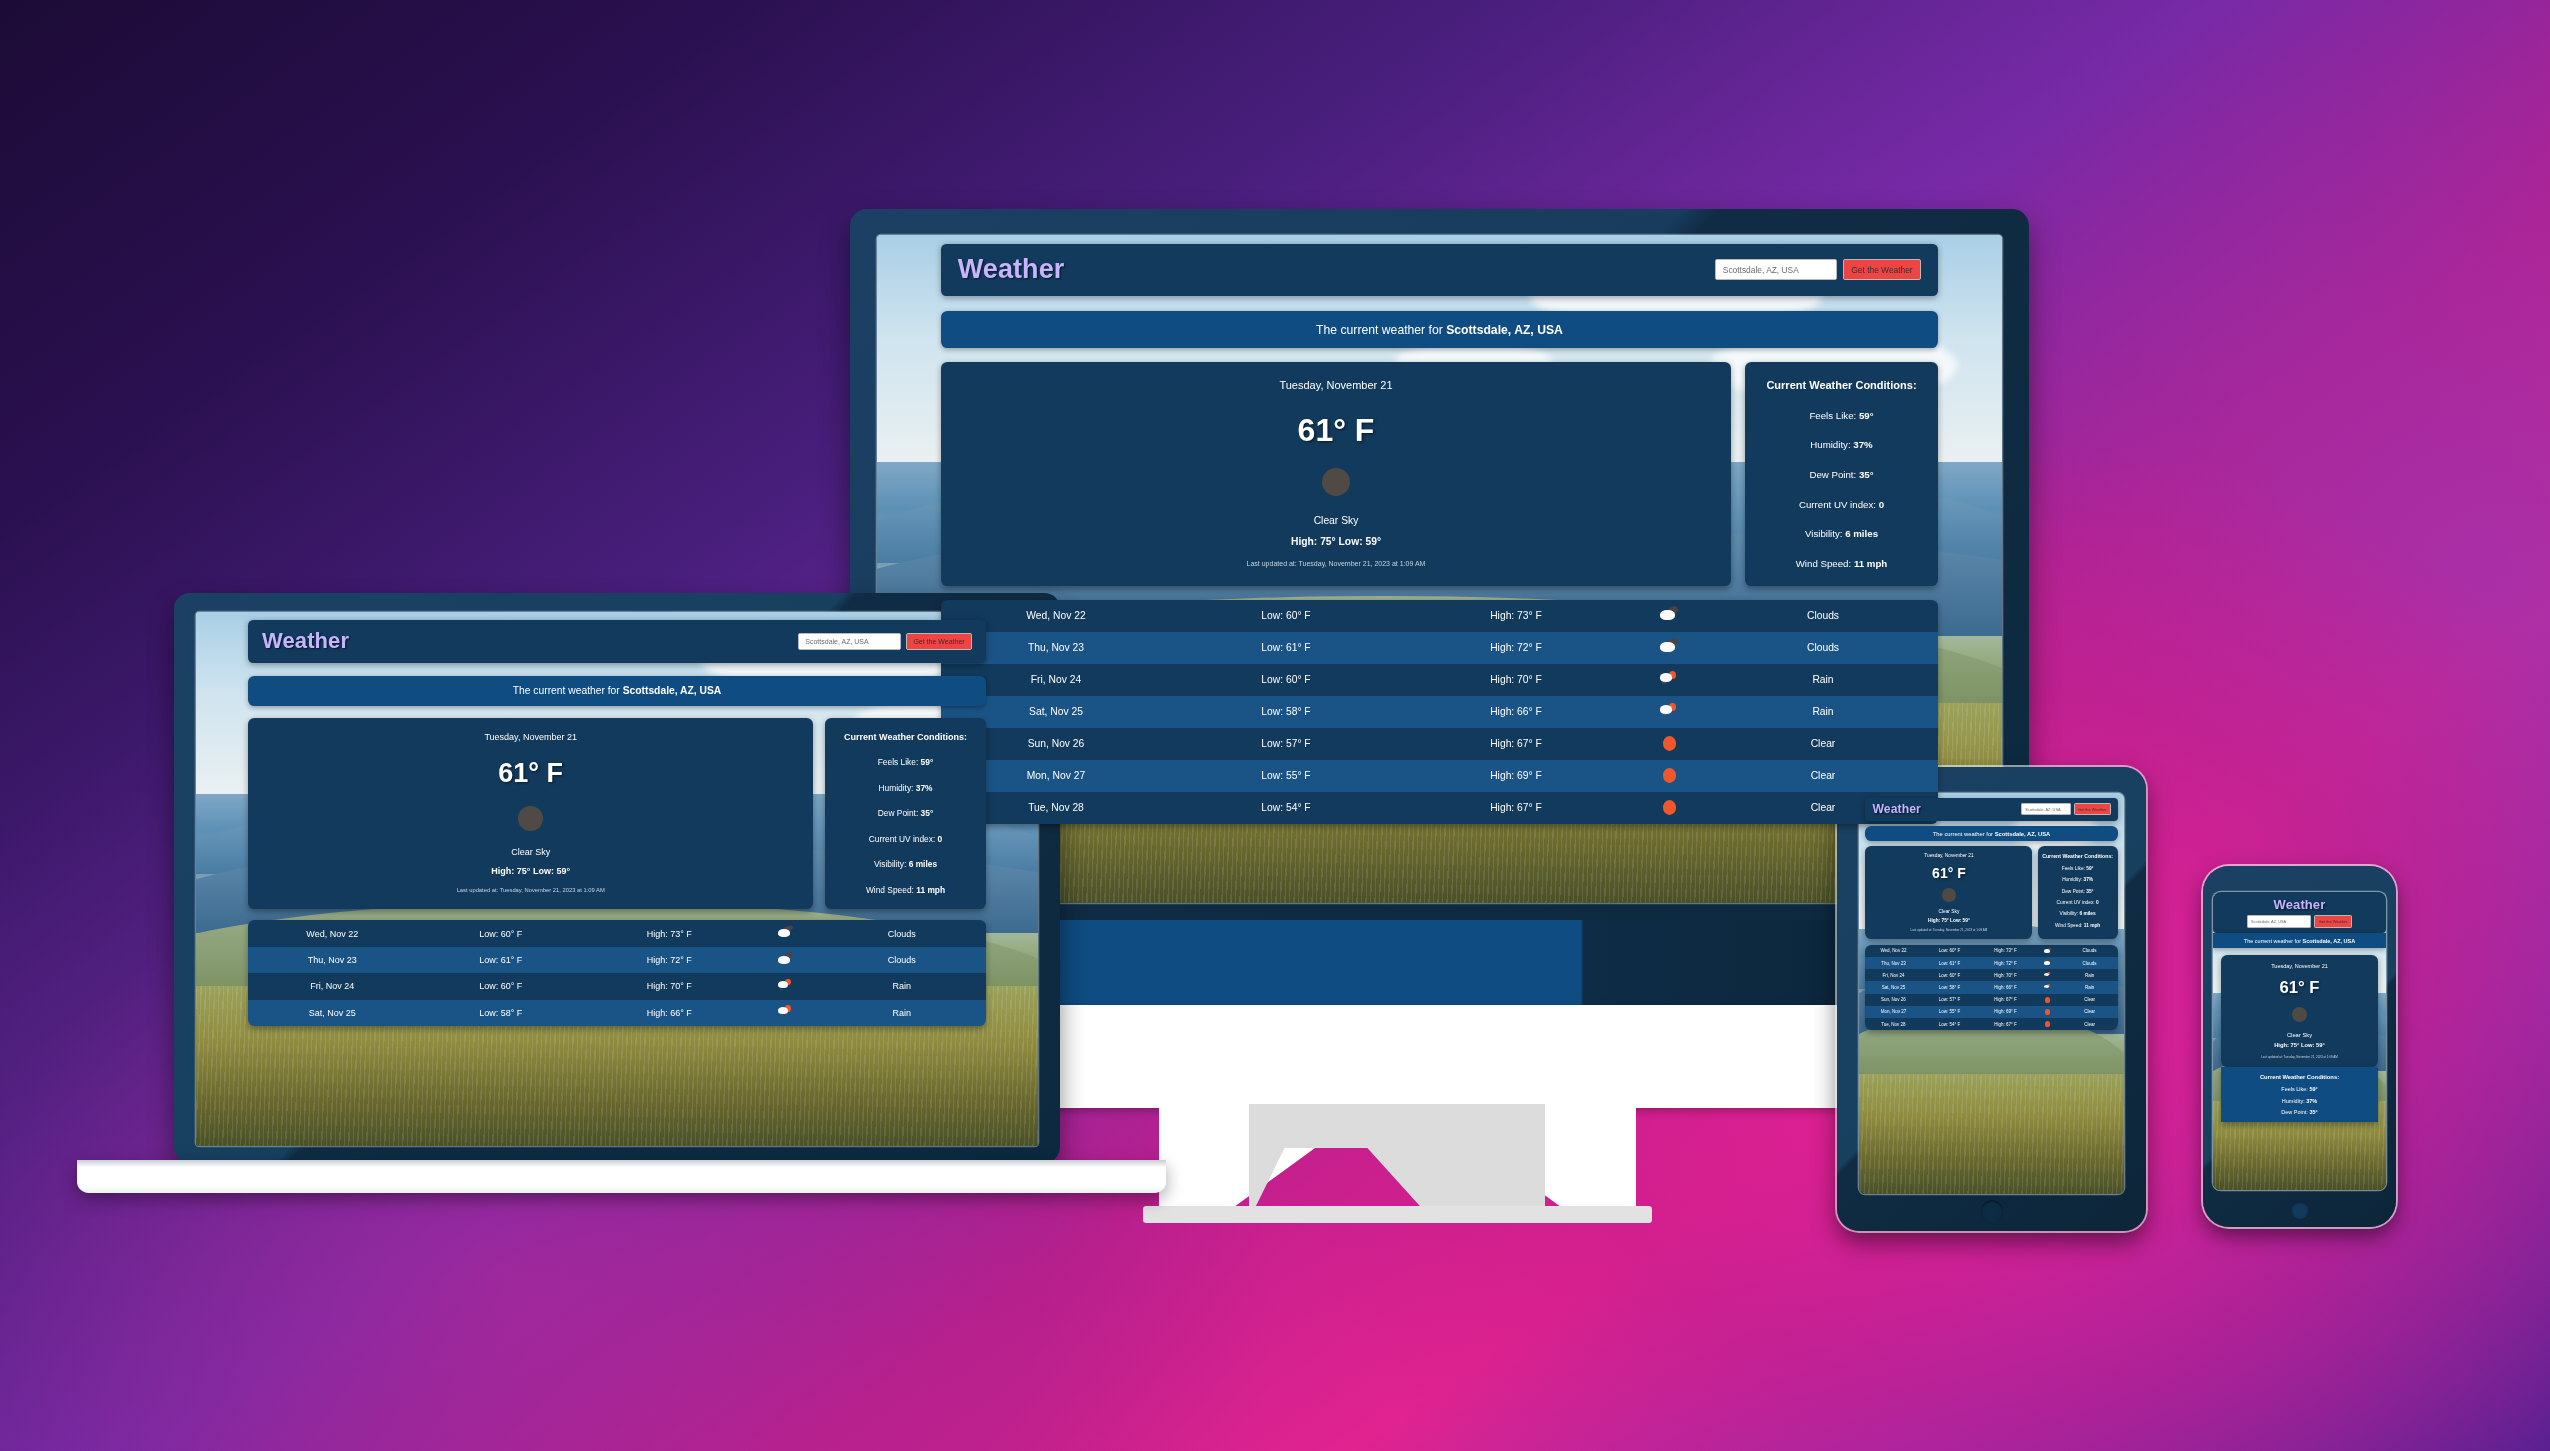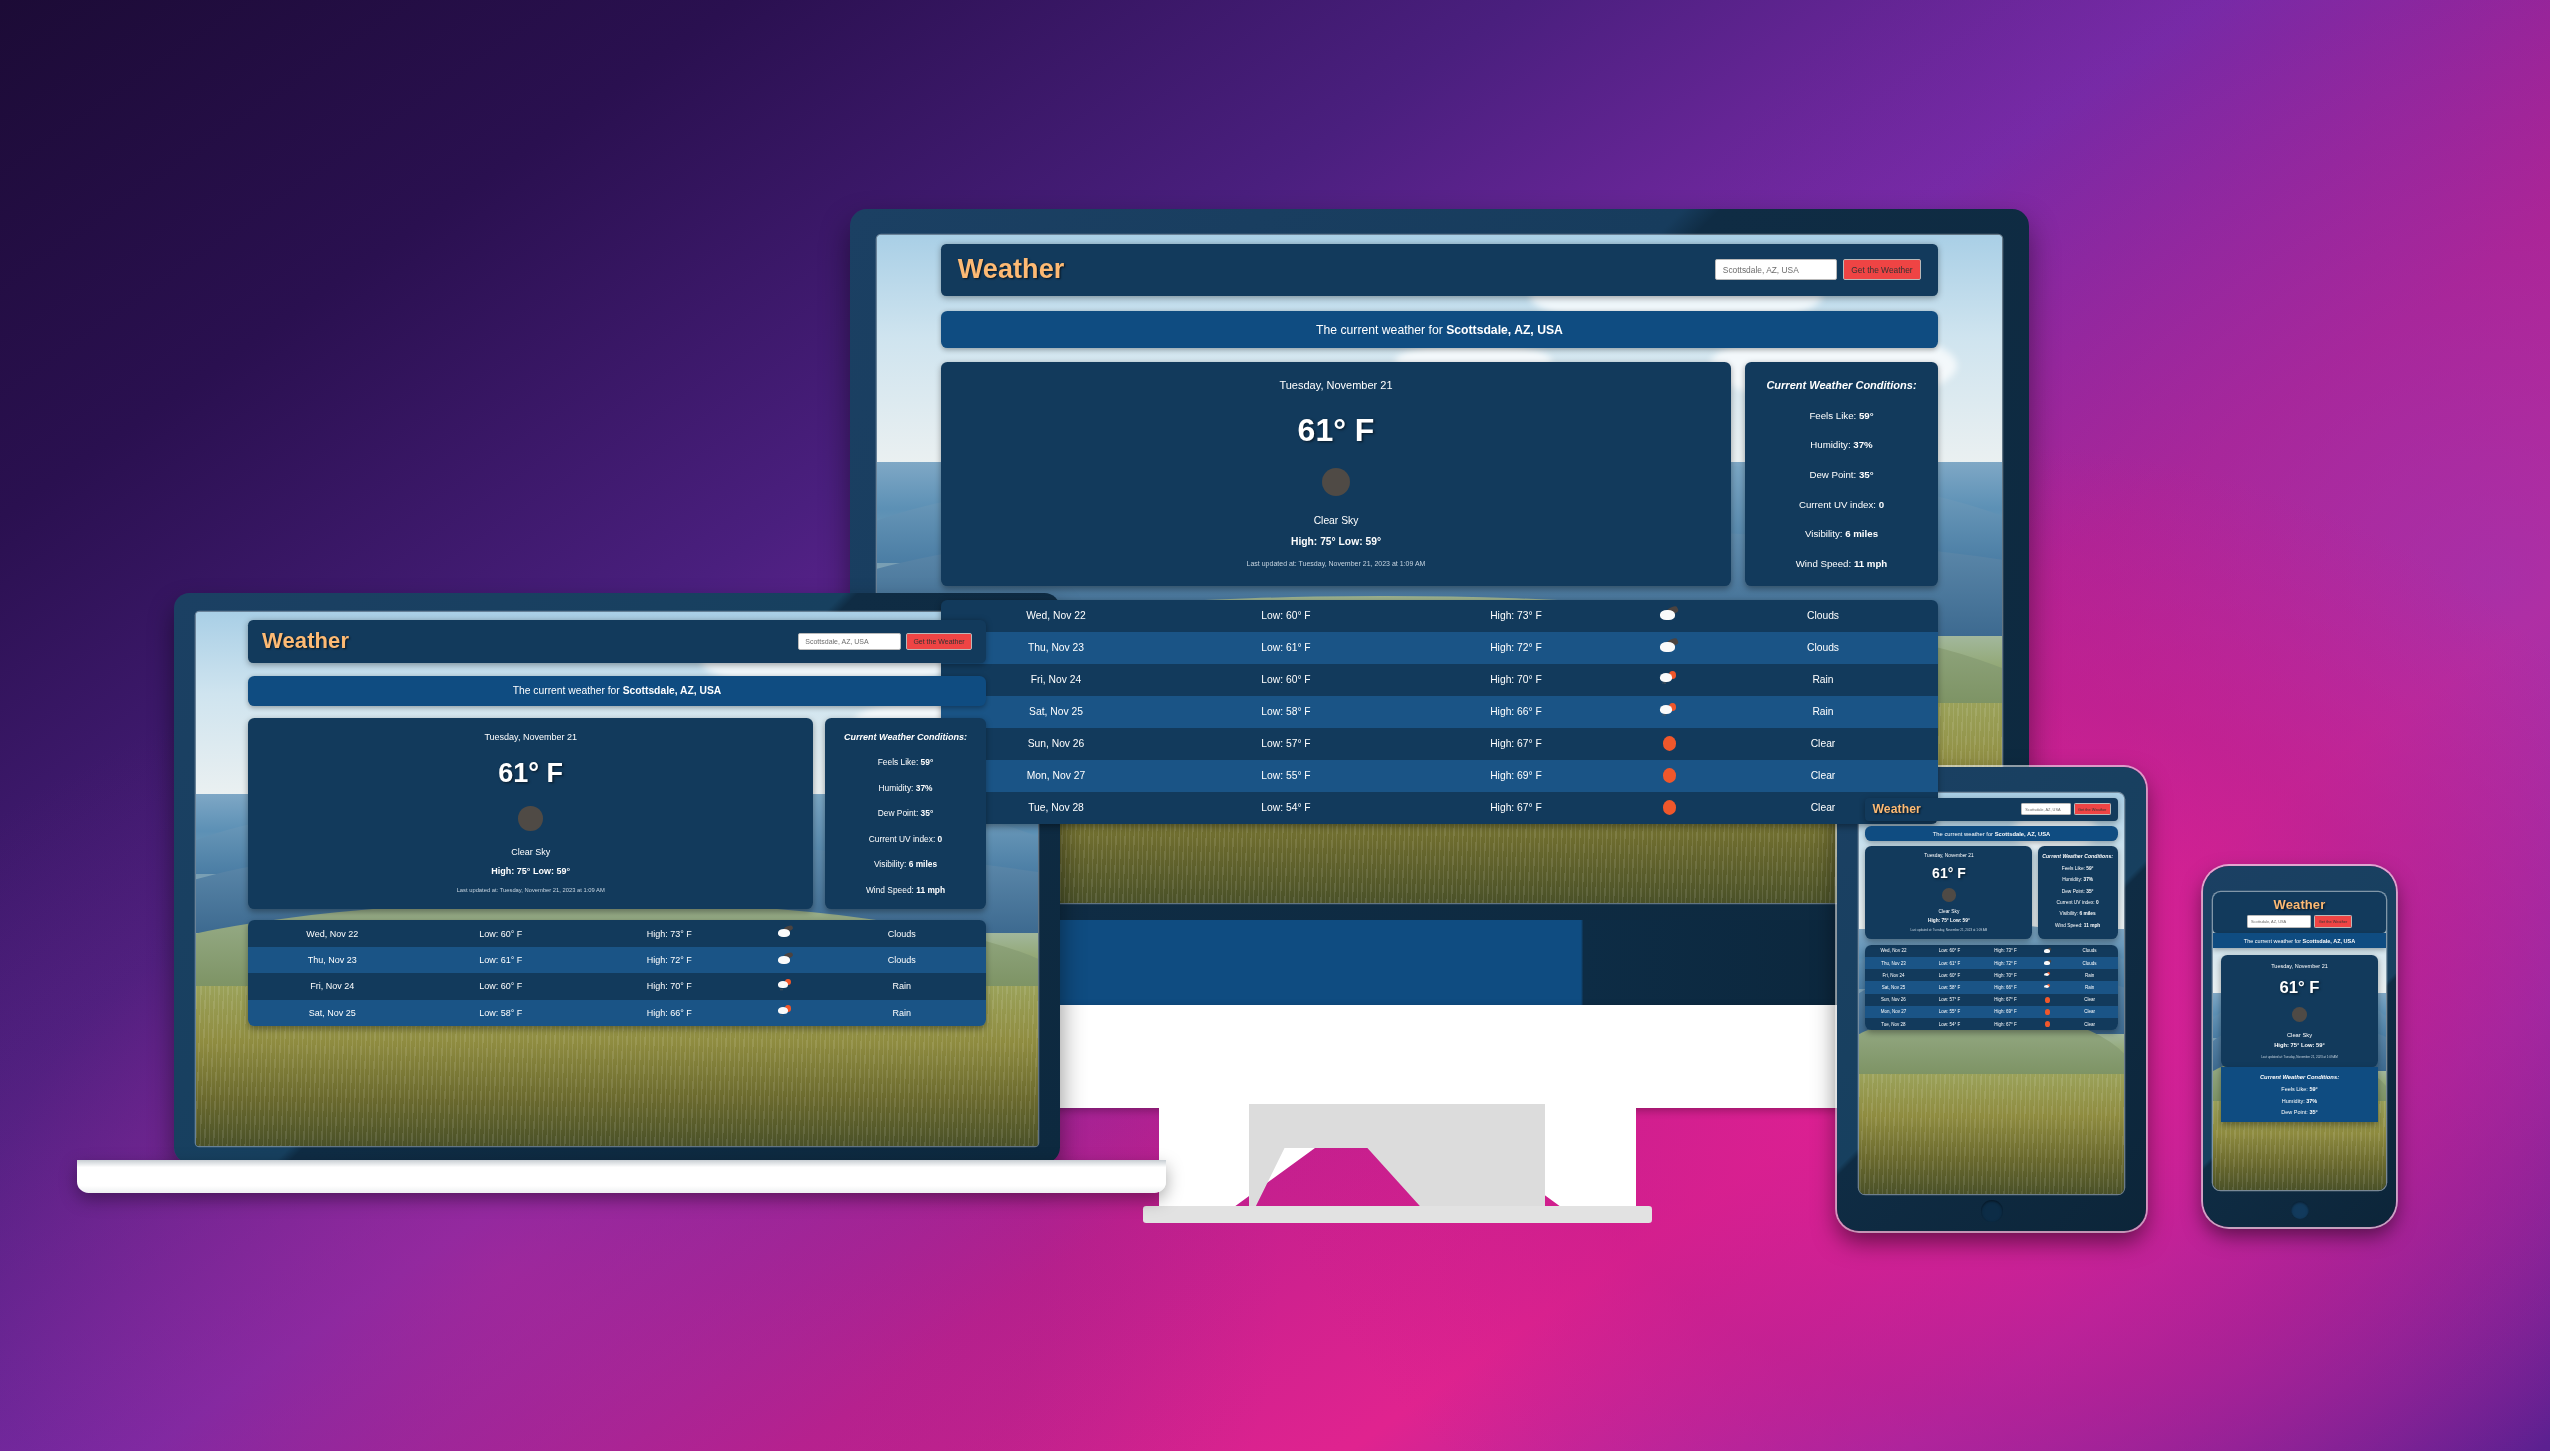--- a/index.html
+++ b/index.html
@@ -47,21 +47,21 @@
   }
 
   .app-inner { position: relative; z-index: 2; }
 
   .topbar {
     background:#123a5c;
     display:flex; align-items:center; justify-content:space-between;
     box-shadow: 0 1.9px 6.4px rgba(0,0,0,.35);
   }
   .brand {
-    color:#fdba74; font-weight:bold; letter-spacing:0.1px;
+    color:#c4b5fd; font-weight:bold; letter-spacing:0.1px;
     text-shadow: 1.3px 1.3px 1.9px rgba(0,0,0,.6);
   }
   .searchwrap { display:flex; align-items:stretch; }
   .city-input {
     background:#fff; border:0.6px solid #b9b9b9; color:#666;
     font-family:"Liberation Sans", sans-serif; outline:none;
   }
   .city-input::placeholder { color:#6d6d6d; }
   .get-btn {
     background:#ef4444; border:0.6px solid #b9b9b9; color:#333;
@@ -80,21 +80,21 @@
     box-shadow:0 2.6px 6.4px rgba(0,0,0,.35); text-align:center;
   }
   .card.current { flex: 1 1 auto; }
   .card.conds  { flex: 0 0 auto; }
   .date-line { color:#fff; }
   .temp-big  { font-weight:bold; color:#fff; text-shadow:1.3px 1.3px 2.6px rgba(0,0,0,.55); }
   .cond-icon { border-radius:50%; background:#4f4a45; margin:0 auto; }
   .desc { color:#fff; }
   .hl   { color:#fff; font-weight:bold; }
   .updated { color:#c6d4e0; }
-  .conds-title { font-weight:bold;font-style:italic; }
+  .conds-title { font-weight:bold; }
   .conds-row   { }
   .conds-row b { font-weight:bold; }
 
   .forecast { border-radius:6.4px; overflow:hidden; box-shadow:0 2.6px 6.4px rgba(0,0,0,.35); }
   .frow { display:flex; align-items:center; color:#fff;justify-content:space-between; }
   .frow:nth-child(odd)  { background:#123a5c; }
   .frow:nth-child(even) { background:#1a5486; }
   .fcell { text-align:center; }
   .fday  { flex:1 1 0; }
   .flow  { flex:1 1 0; }

